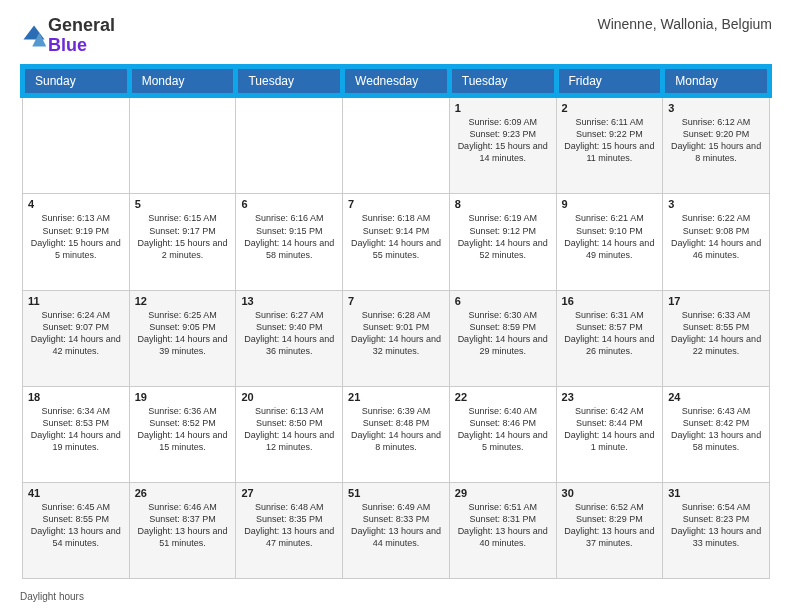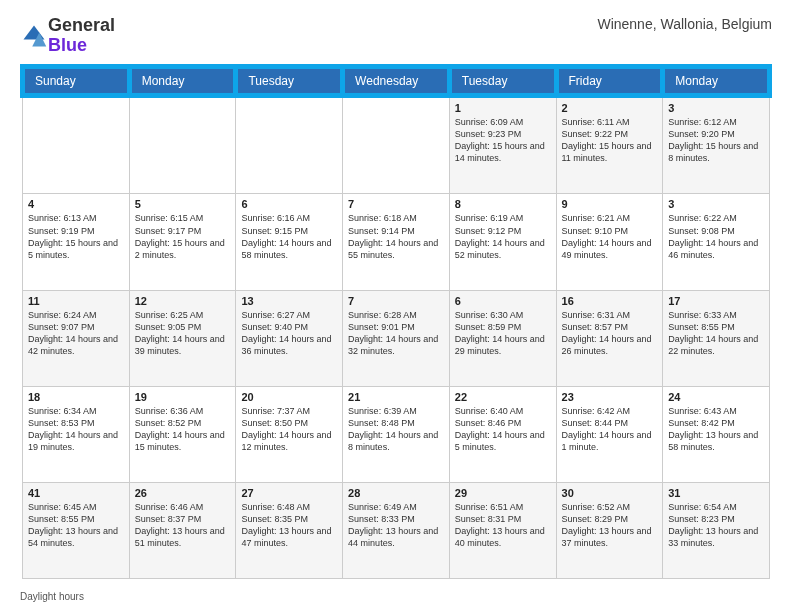--- a/index.html
+++ b/index.html
@@ -85,20 +85,21 @@
       font-size: 11px;
       font-weight: bold;
       color: #222;
       display: block;
       margin-bottom: 2px;
     }
     .day-info {
       font-size: 9px;
       color: #333;
       line-height: 1.35;
+      text-align: center;
     }
     .empty-cell {
       background: #fff !important;
     }
     .footer-note {
       font-size: 10px;
       color: #555;
       margin-top: 12px;
       text-align: left;
     }
@@ -275,21 +276,21 @@
           </td>
           <td>
             <span class="day-num">19</span>
             <div class="day-info">Sunrise: 6:36 AM
 Sunset: 8:52 PM
 Daylight: 14 hours
 and 15 minutes.</div>
           </td>
           <td>
             <span class="day-num">20</span>
-            <div class="day-info">Sunrise: 7:37 AM
+            <div class="day-info">Sunrise: 6:13 AM
 Sunset: 8:50 PM
 Daylight: 14 hours
 and 12 minutes.</div>
           </td>
           <td>
             <span class="day-num">21</span>
             <div class="day-info">Sunrise: 6:39 AM
 Sunset: 8:48 PM
 Daylight: 14 hours
 and 8 minutes.</div>
@@ -332,21 +333,21 @@
 and 51 minutes.</div>
           </td>
           <td>
             <span class="day-num">27</span>
             <div class="day-info">Sunrise: 6:48 AM
 Sunset: 8:35 PM
 Daylight: 13 hours
 and 47 minutes.</div>
           </td>
           <td>
-            <span class="day-num">28</span>
+            <span class="day-num">51</span>
             <div class="day-info">Sunrise: 6:49 AM
 Sunset: 8:33 PM
 Daylight: 13 hours
 and 44 minutes.</div>
           </td>
           <td>
             <span class="day-num">29</span>
             <div class="day-info">Sunrise: 6:51 AM
 Sunset: 8:31 PM
 Daylight: 13 hours

